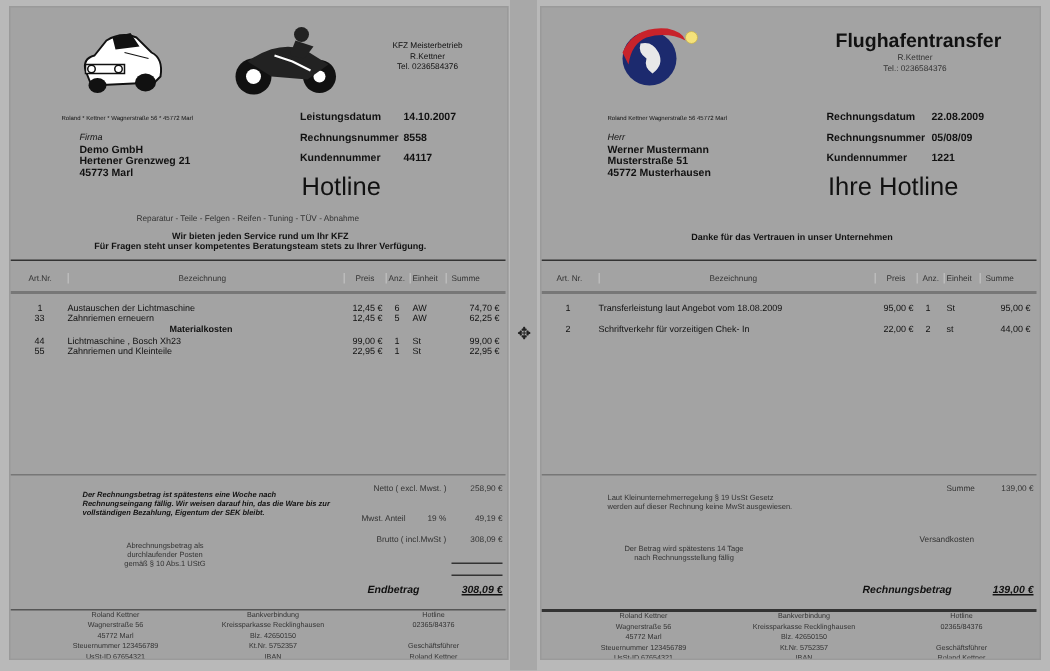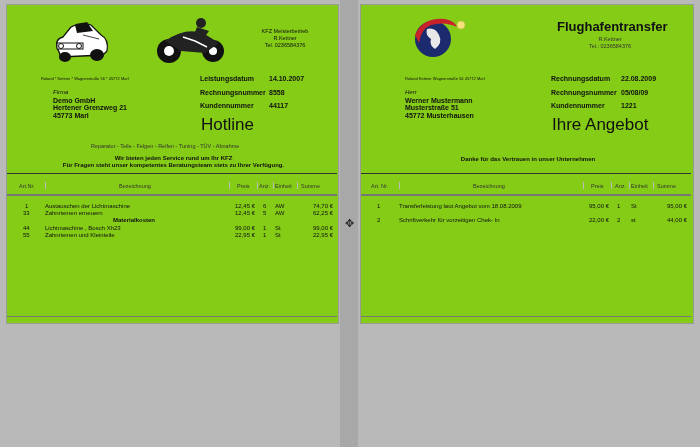--- a/index.html
+++ b/index.html
@@ -1,19 +1,19 @@
 <!DOCTYPE html>
 <html><head>
 <meta charset="utf-8">
 <style>
   * { box-sizing: border-box; margin: 0; padding: 0; }
   html, body { width: 700px; height: 447px; overflow: hidden; background: #b9b9b9; }
   body { position: relative; font-family: "Liberation Sans", sans-serif; color: #111; }
 
-  .page { position: absolute; top: 4px; background: #84cc16; height: 320px; border: 1px solid #9a9a9a; overflow: hidden; }
+  .page { position: absolute; top: 4px; background: #a3a3a3; height: 436px; border: 1px solid #9a9a9a; overflow: hidden; }
   .page.left { left: 6px; width: 333px; }
   .page.right { left: 360px; width: 334px; }
 
   .divider-bar { position: absolute; left: 340px; top: 0; width: 18px; height: 447px; background: #a8a8a8; }
   .move-handle { position: absolute; left: 344px; top: 218px; width: 11px; height: 11px; font-size: 11px; line-height: 11px; color: #222; text-align: center; }
 
   .abs { position: absolute; }
   .tiny { font-size: 4px; letter-spacing: 0; white-space: nowrap; }
   .small { font-size: 5.5px; white-space: nowrap; }
   .label-b { font-size: 7px; font-weight: bold; white-space: nowrap; }
@@ -220,21 +220,21 @@
     <div>45772 Musterhausen</div>
   </div>
 
   <div class="abs label-b" style="left:190px;top:70px;">Rechnungsdatum</div>
   <div class="abs val-b" style="left:260px;top:70px;">22.08.2009</div>
   <div class="abs label-b" style="left:190px;top:84px;">Rechnungsnummer</div>
   <div class="abs val-b" style="left:260px;top:84px;">05/08/09</div>
   <div class="abs label-b" style="left:190px;top:97px;">Kundennummer</div>
   <div class="abs val-b" style="left:260px;top:97px;">1221</div>
 
-  <div class="abs title-big" style="left:191px;top:110px;">Ihre Angebot</div>
+  <div class="abs title-big" style="left:191px;top:110px;">Ihre Hotline</div>
 
   <div class="abs c" style="left:0;top:151px;width:334px;font-size:6px;font-weight:bold;">Danke für das Vertrauen in unser Unternehmen</div>
 
   <div class="hr" style="left:0;top:168px;width:330px;"></div>
 
   <div class="thead" style="left:10px;top:178px;">Art. Nr.</div>
   <div class="vsep" style="left:38px;top:177px;"></div>
   <div class="thead" style="left:112px;top:178px;">Bezeichnung</div>
   <div class="vsep" style="left:222px;top:177px;"></div>
   <div class="thead" style="left:230px;top:178px;">Preis</div>

